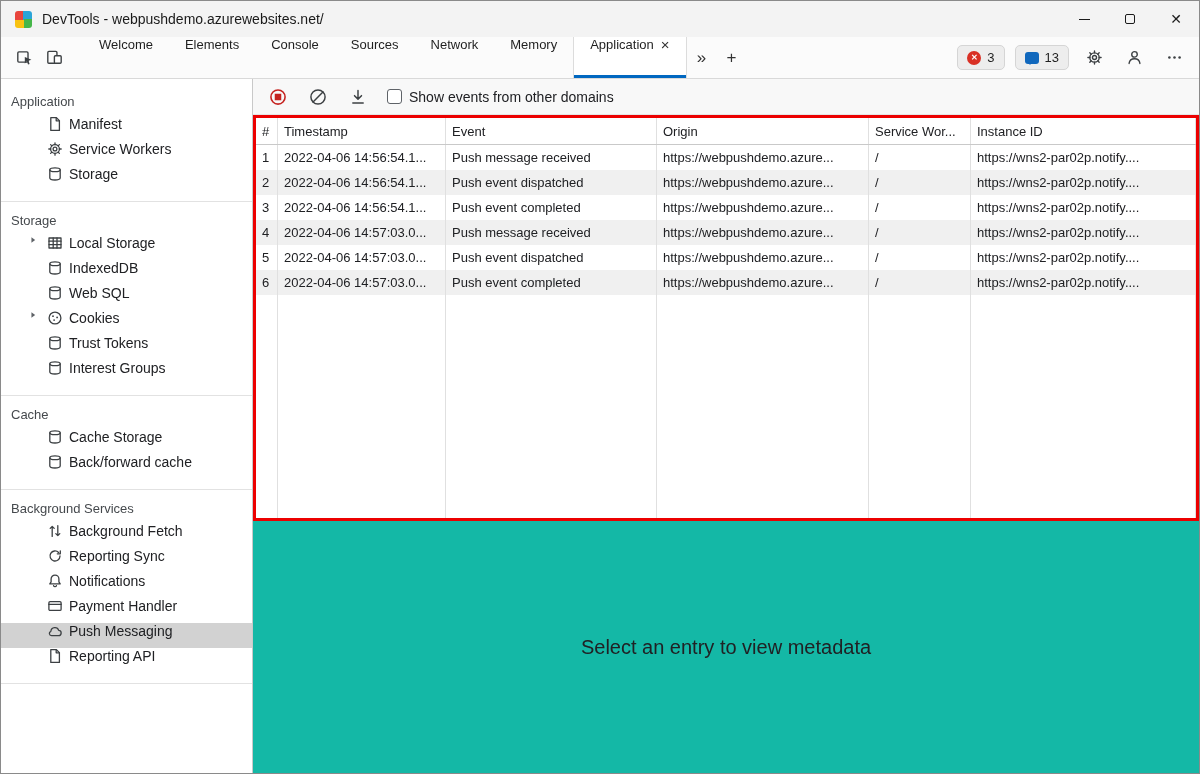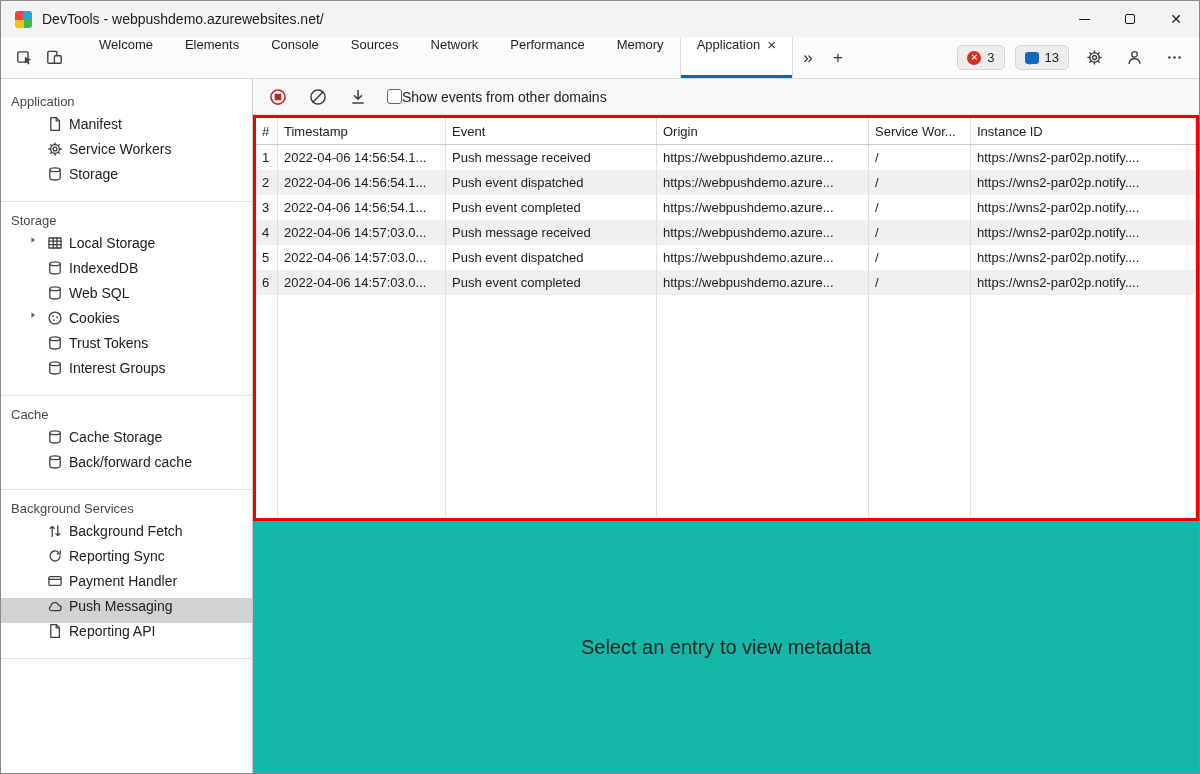--- a/index.html
+++ b/index.html
@@ -50,21 +50,21 @@
   .expander svg{width:10px;height:10px;display:block}
   .sb-icon{width:16px;height:16px;flex:0 0 16px}
   .sb-icon svg{width:16px;height:16px;display:block}
   .sb-label{font-size:14px;color:#202124;white-space:nowrap}
 
   
   .main{flex:1;display:flex;flex-direction:column;min-width:0;background:#fff}
   .main-toolbar{flex:0 0 36px;display:flex;align-items:center;padding:0 12px;gap:14px;background:#f8f8f8;border-bottom:1px solid #e5e5e5}
   .tool-btn{width:26px;height:26px;display:flex;align-items:center;justify-content:center}
   .tool-btn svg{width:18px;height:18px;display:block}
-  .cb-group{display:flex;align-items:center;gap:0;margin-left:2px}
+  .cb-group{display:flex;align-items:center;gap:7px;margin-left:2px}
   .checkbox{width:15px;height:15px;border:1.5px solid #5f6368;border-radius:3px;background:#fff;flex:0 0 15px}
   .cb-label{font-size:14px;color:#202124;white-space:nowrap}
 
   
   .table-wrap{flex:0 0 406px;border:3px solid #ec0000;display:flex;flex-direction:column;background:#fff;min-height:0}
   .trow{display:grid;grid-template-columns:22px 168px 211px 212px 102px minmax(0,1fr)}
   .thead{flex:0 0 27px;border-bottom:1px solid #c9c9c9;background:#fff}
   .tbody{flex:1;display:flex;flex-direction:column;min-height:0}
   .tbody .trow{flex:0 0 25px}
   .trow.alt{background:#f0f0f0}
@@ -119,23 +119,20 @@
           <span>Elements</span>
         </div>
         <div class="tab">
           <span>Console</span>
         </div>
         <div class="tab">
           <span>Sources</span>
         </div>
         <div class="tab">
           <span>Network</span>
-        </div>
-        <div class="tab">
-          <span>Performance</span>
         </div>
         <div class="tab">
           <span>Memory</span>
         </div>
         <div class="tab active">
           <span>Application</span>
           <span class="tab-close">×</span>
         </div>
       </div>
     <button class="icon-btn tab-aux">»</button>
@@ -325,20 +322,30 @@
             </div>
             <div class="sb-item">
               <span class="expander"></span>
               <span class="sb-icon">
                 <svg viewBox="0 0 16 16">
                   <path d="M13 8a5 5 0 1 1-1.4-3.5" stroke="#3c4043" stroke-width="1.3" fill="none" stroke-linecap="round" stroke-linejoin="round"></path>
                   <path d="M13.3 2.8v3h-3" stroke="#3c4043" stroke-width="1.3" fill="none" stroke-linecap="round" stroke-linejoin="round"></path>
                 </svg>
               </span>
               <span class="sb-label">Reporting Sync</span>
+            </div>
+            <div class="sb-item">
+              <span class="expander"></span>
+              <span class="sb-icon">
+                <svg viewBox="0 0 16 16">
+                  <path d="M8 2.1c2.2 0 3.9 1.7 3.9 3.9v2.9l1.3 2H2.8l1.3-2V6C4.1 3.8 5.8 2.1 8 2.1z" stroke="#3c4043" stroke-width="1.3" fill="none" stroke-linecap="round" stroke-linejoin="round"></path>
+                  <path d="M6.6 12.7a1.5 1.5 0 0 0 2.8 0" stroke="#3c4043" stroke-width="1.3" fill="none" stroke-linecap="round" stroke-linejoin="round"></path>
+                </svg>
+              </span>
+              <span class="sb-label">Notifications</span>
             </div>
             <div class="sb-item">
               <span class="expander"></span>
               <span class="sb-icon">
                 <svg viewBox="0 0 16 16">
                   <rect x="1.9" y="3.6" width="12.2" height="8.8" rx="1.2" stroke="#3c4043" stroke-width="1.3" fill="none" stroke-linecap="round" stroke-linejoin="round"></rect>
                   <path d="M1.9 6.4h12.2" stroke="#3c4043" stroke-width="1.3" fill="none" stroke-linecap="round" stroke-linejoin="round"></path>
                 </svg>
               </span>
               <span class="sb-label">Payment Handler</span>

